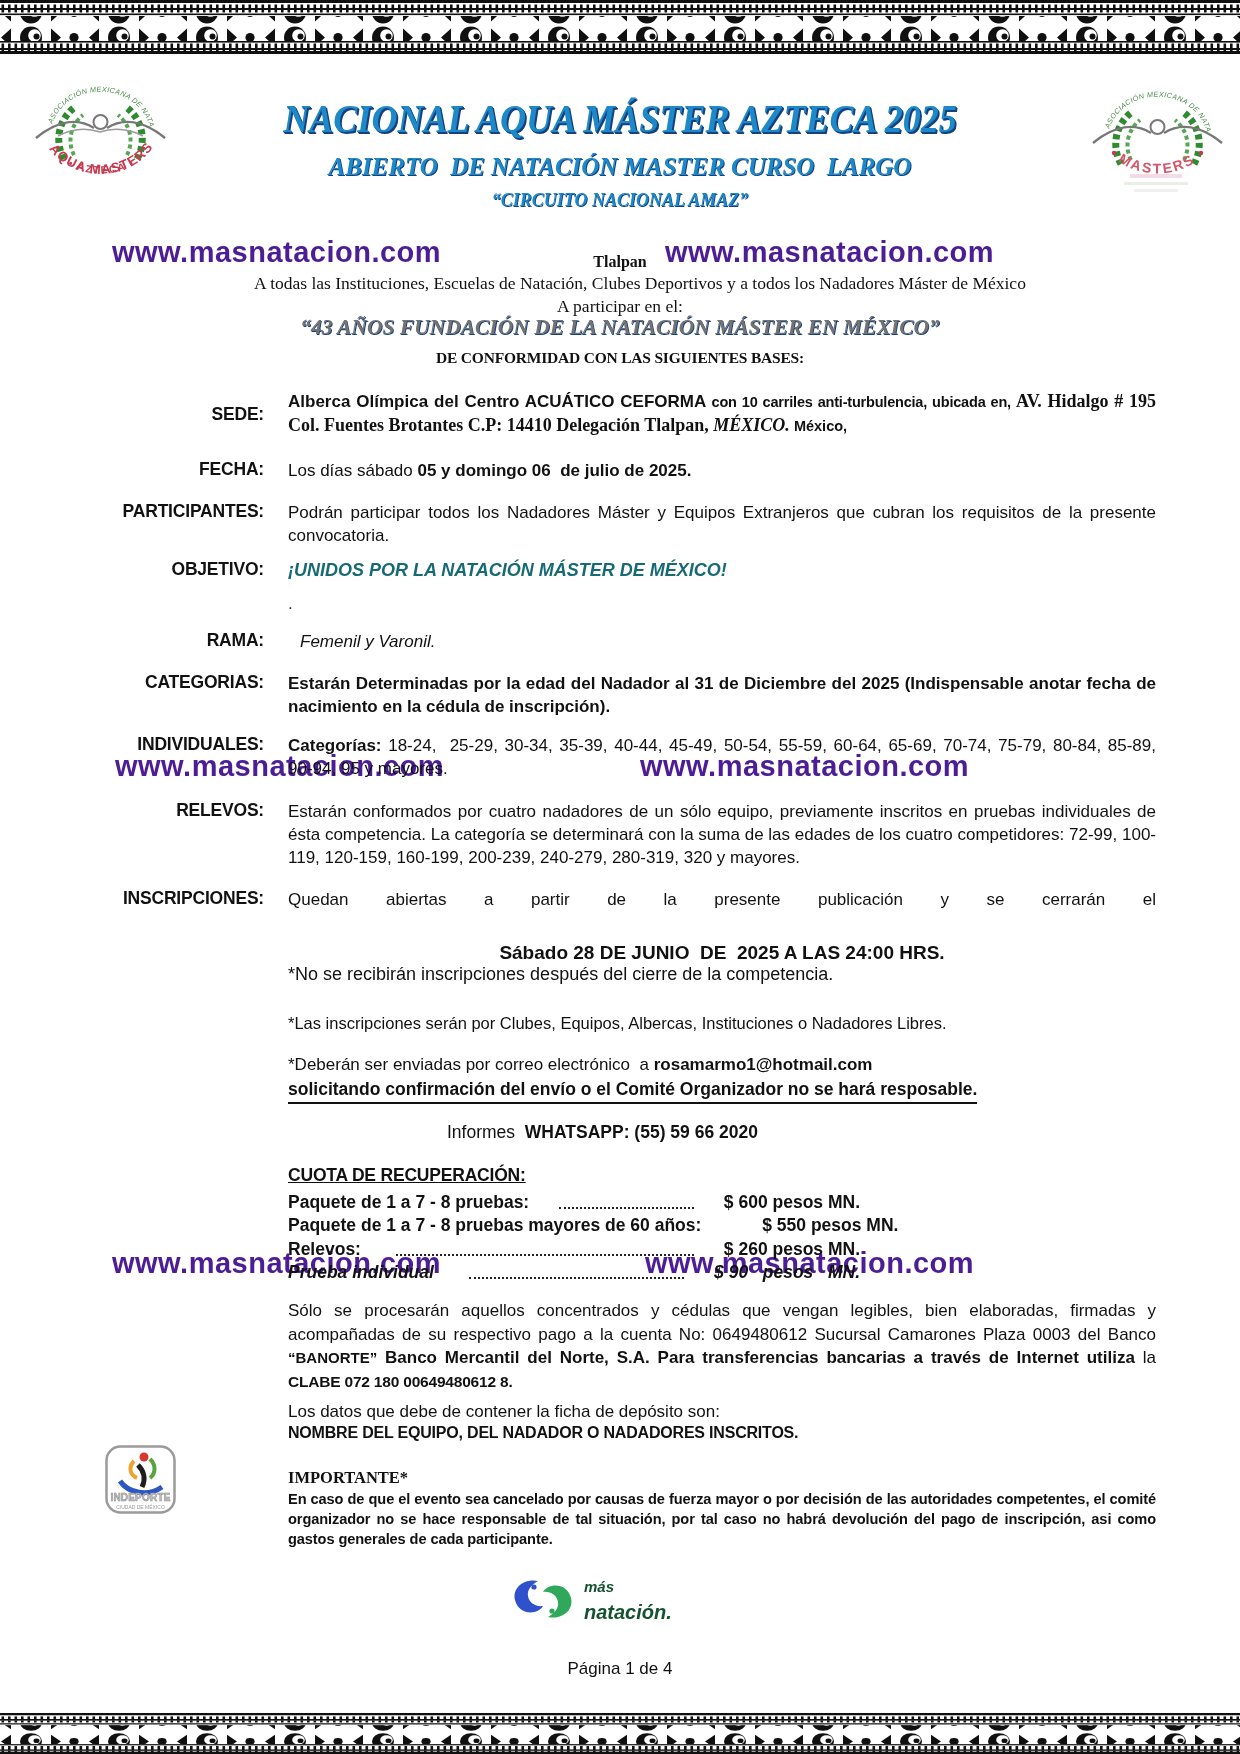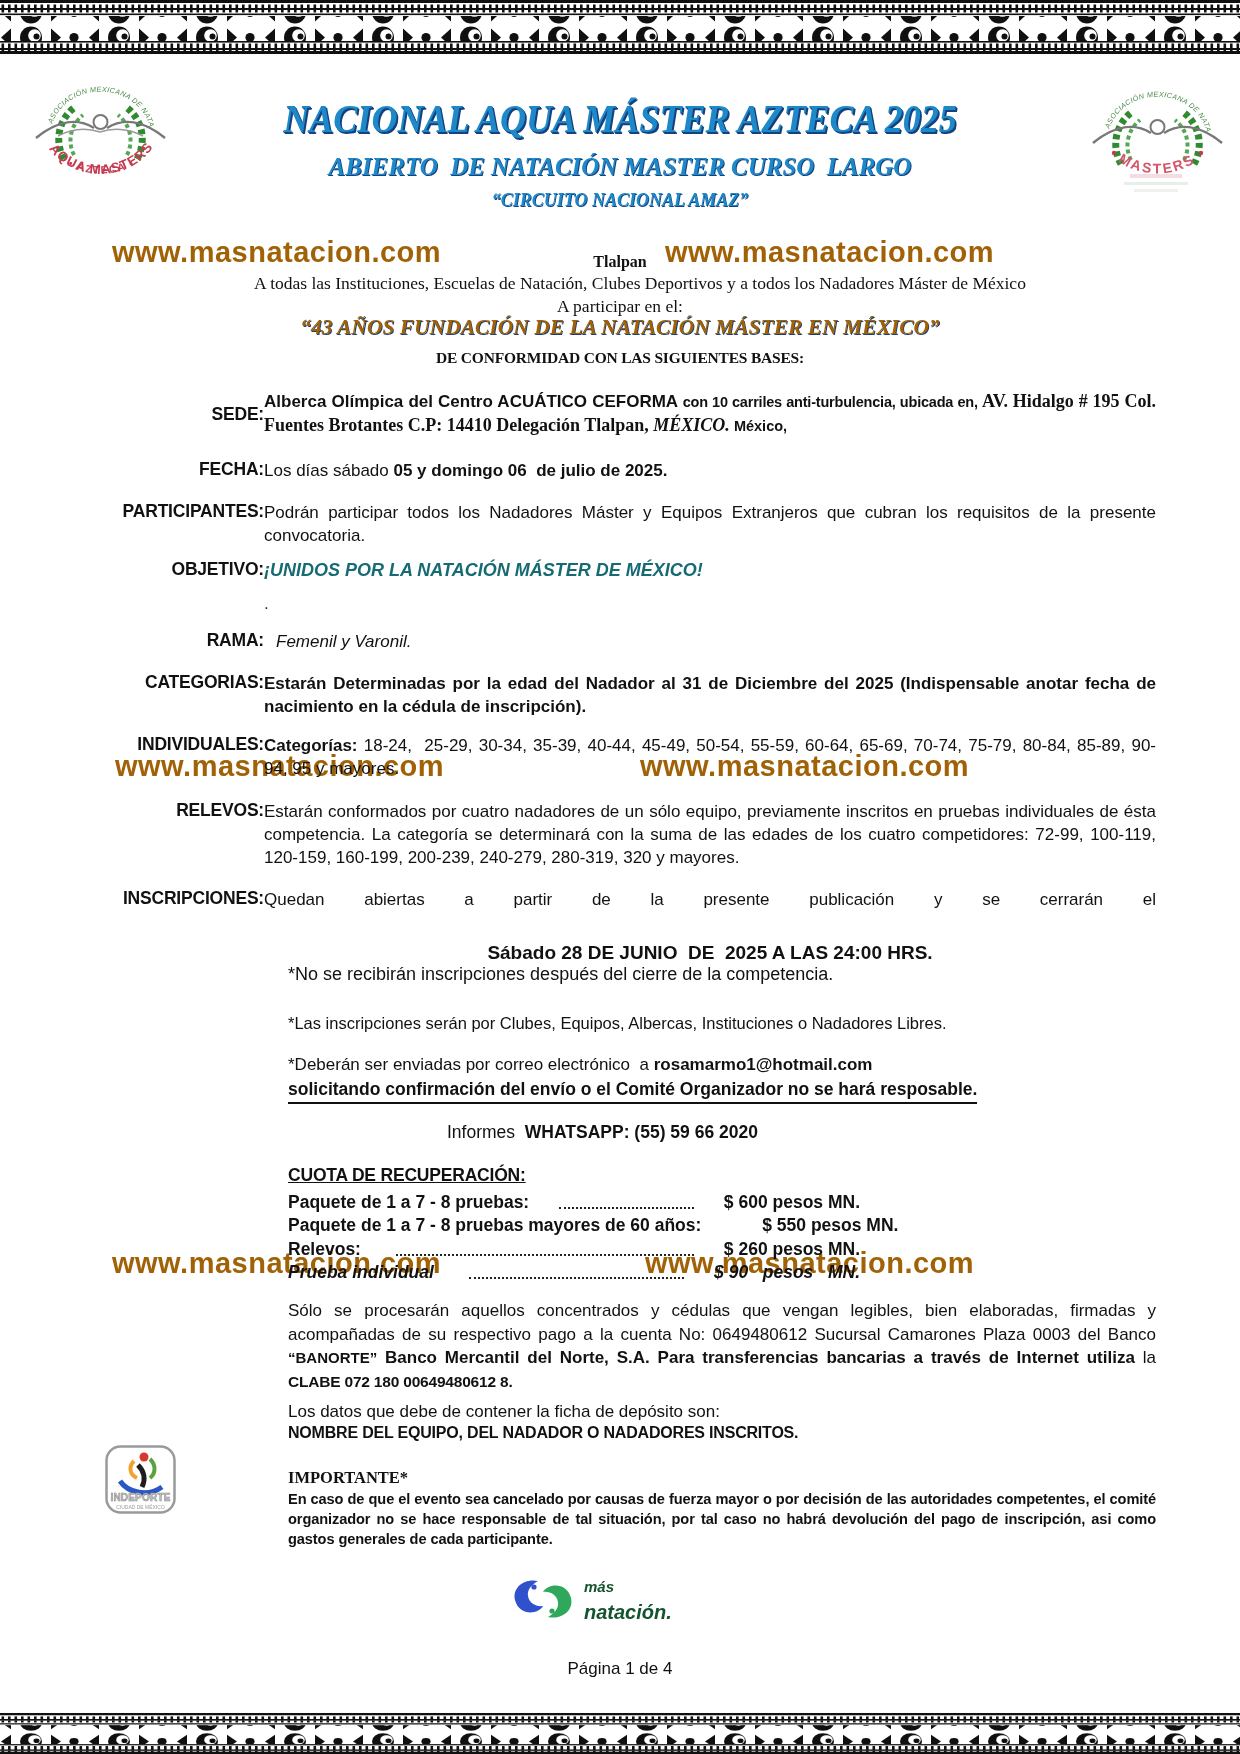--- a/index.html
+++ b/index.html
@@ -27,39 +27,39 @@
     top:152px; font-family:"Liberation Serif",serif; font-style:italic; font-weight:bold;
     font-size:26px; color:#1e89c8; white-space:pre;
     text-shadow:1px 1px 0 #16407e; transform:scaleX(.96); transform-origin:50% 50%;
   }
   .doc-circuit {
     top:190px; font-family:"Liberation Serif",serif; font-style:italic; font-weight:bold;
     font-size:18px; color:#1e89c8; text-shadow:0.7px 0.7px 0 #16407e;
   }
   .anniversary {
     top:315px; font-family:"Liberation Serif",serif; font-style:italic; font-weight:bold;
-    font-size:21.5px; color:#a16207; text-shadow:0.8px 0.8px 0 #16407e;
-  }
-
-  
-  .wm { position:absolute; font-weight:bold; font-size:29px; color:#a16207;
+    font-size:21.5px; color:#737373; text-shadow:0.8px 0.8px 0 #16407e;
+  }
+
+  
+  .wm { position:absolute; font-weight:bold; font-size:29px; color:#4c1d95;
         letter-spacing:.5px; z-index:0; }
 
   .z1 { z-index:1; }
 
   
   .convoca-h { top:253px; font-weight:bold; font-size:16px; }
   .convoca-1 { top:273px; font-size:17.5px;padding-left:40px; }
   .convoca-2 { top:296px; font-size:17.5px; }
   .bases     { top:349px; font-weight:bold; font-size:15.5px; letter-spacing:-0.2px; }
 
   
   .srow { position:absolute; left:88px; width:1068px; display:flex; align-items:flex-start; z-index:1; }
   .srow .lbl { flex:0 0 176px; text-align:right; font-weight:bold; font-size:17.5px; letter-spacing:-0.2px; }
-  .srow .cnt { flex:1; font-size:17px; line-height:23px; }
+  .srow .cnt { margin-left:24px; flex:1; font-size:17px; line-height:23px; }
   .just { text-align:justify; }
   .lbl-mid { align-self:center; }
 
   .sede-p1 { font-weight:bold; }
   .sede-p2 { font-weight:bold; font-size:14.5px; letter-spacing:-0.2px; }
   .sede-p3 { font-family:"Liberation Serif",serif; font-weight:bold; font-size:18px; }
   .sede-p4 { font-family:"Liberation Serif",serif; font-weight:bold; font-style:italic; font-size:18px; }
   .sede-p5 { font-weight:bold; font-size:14.5px; }
 
   .bold { font-weight:bold; }

